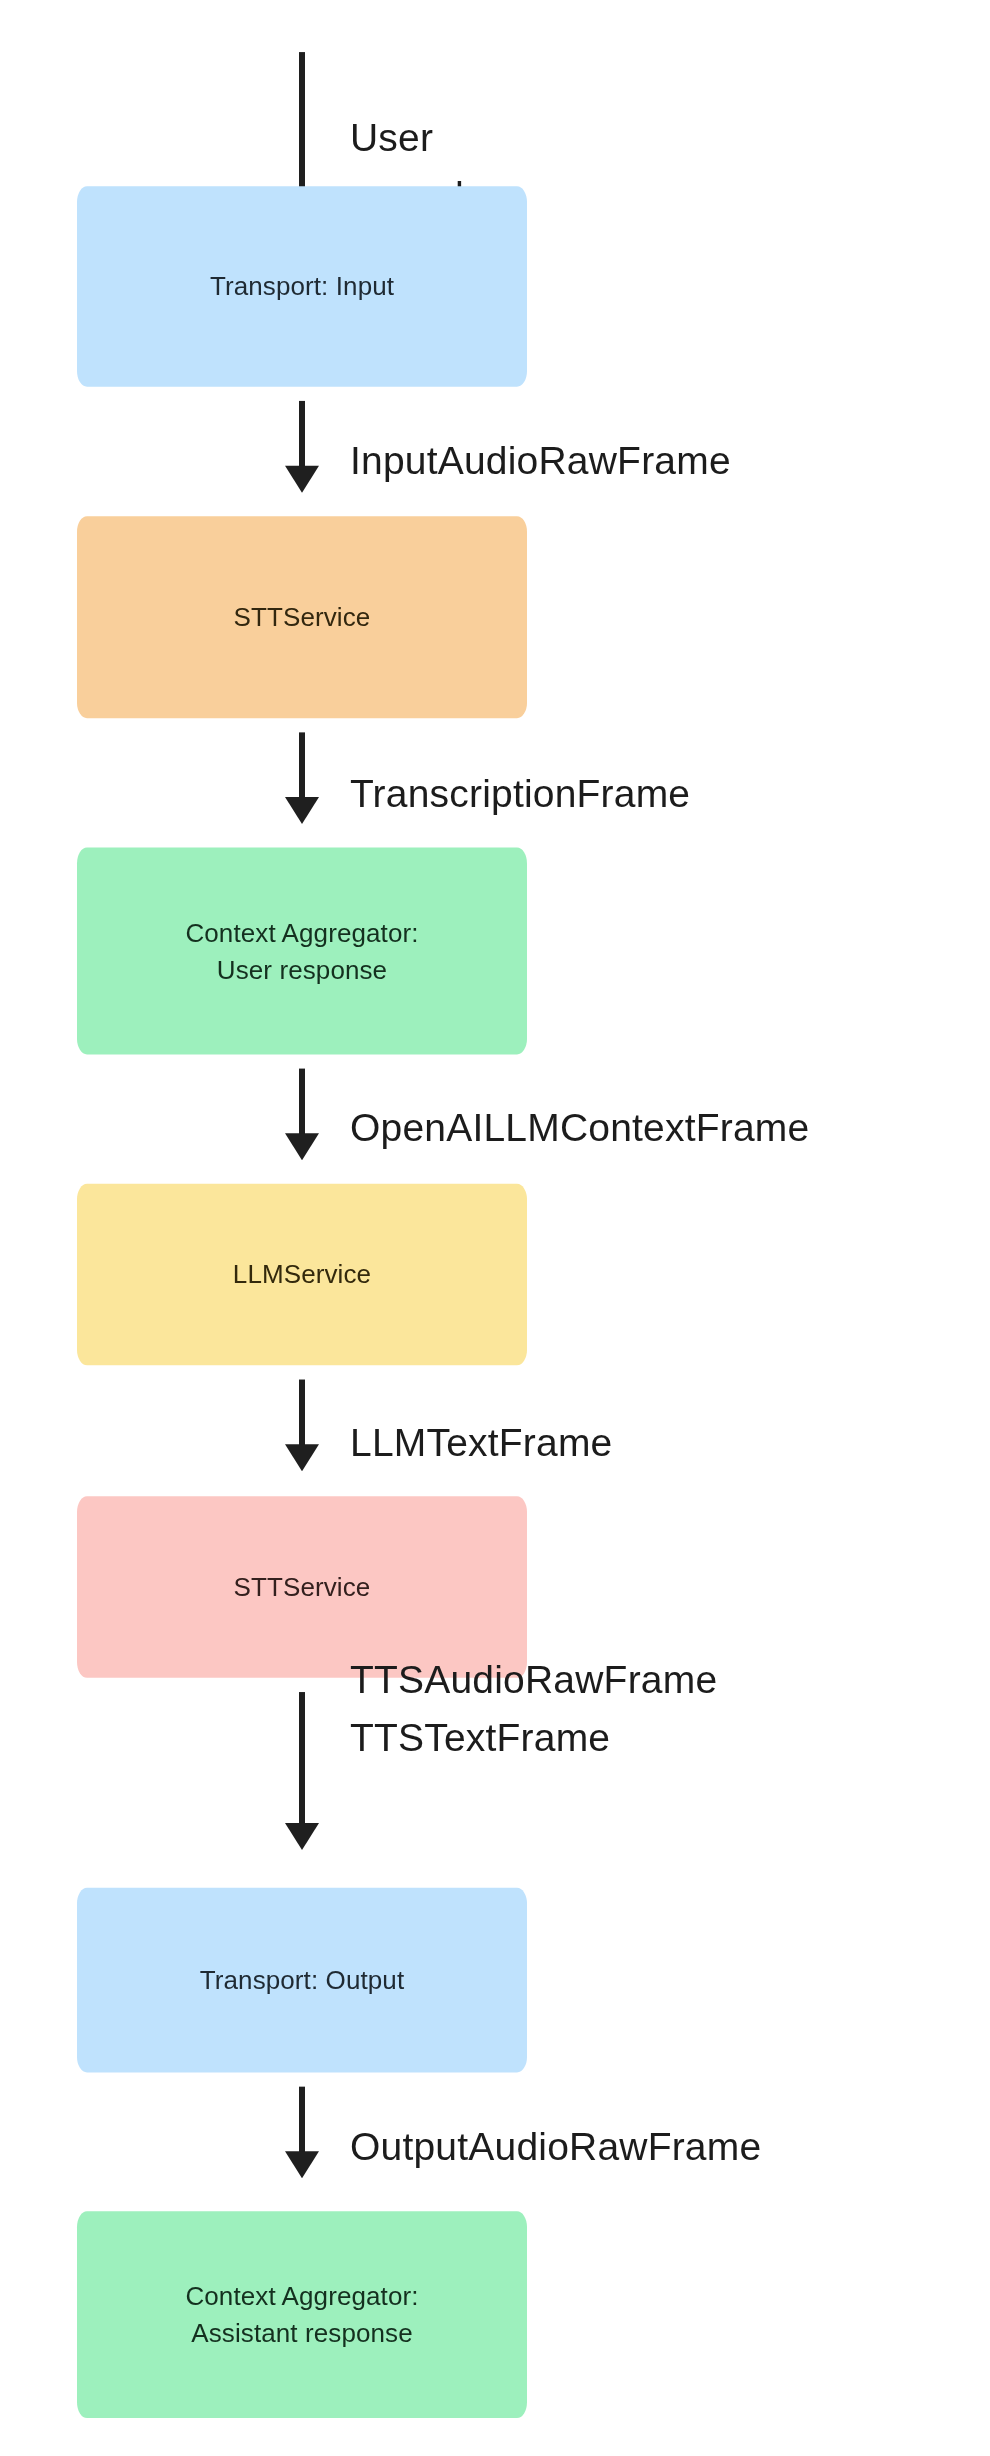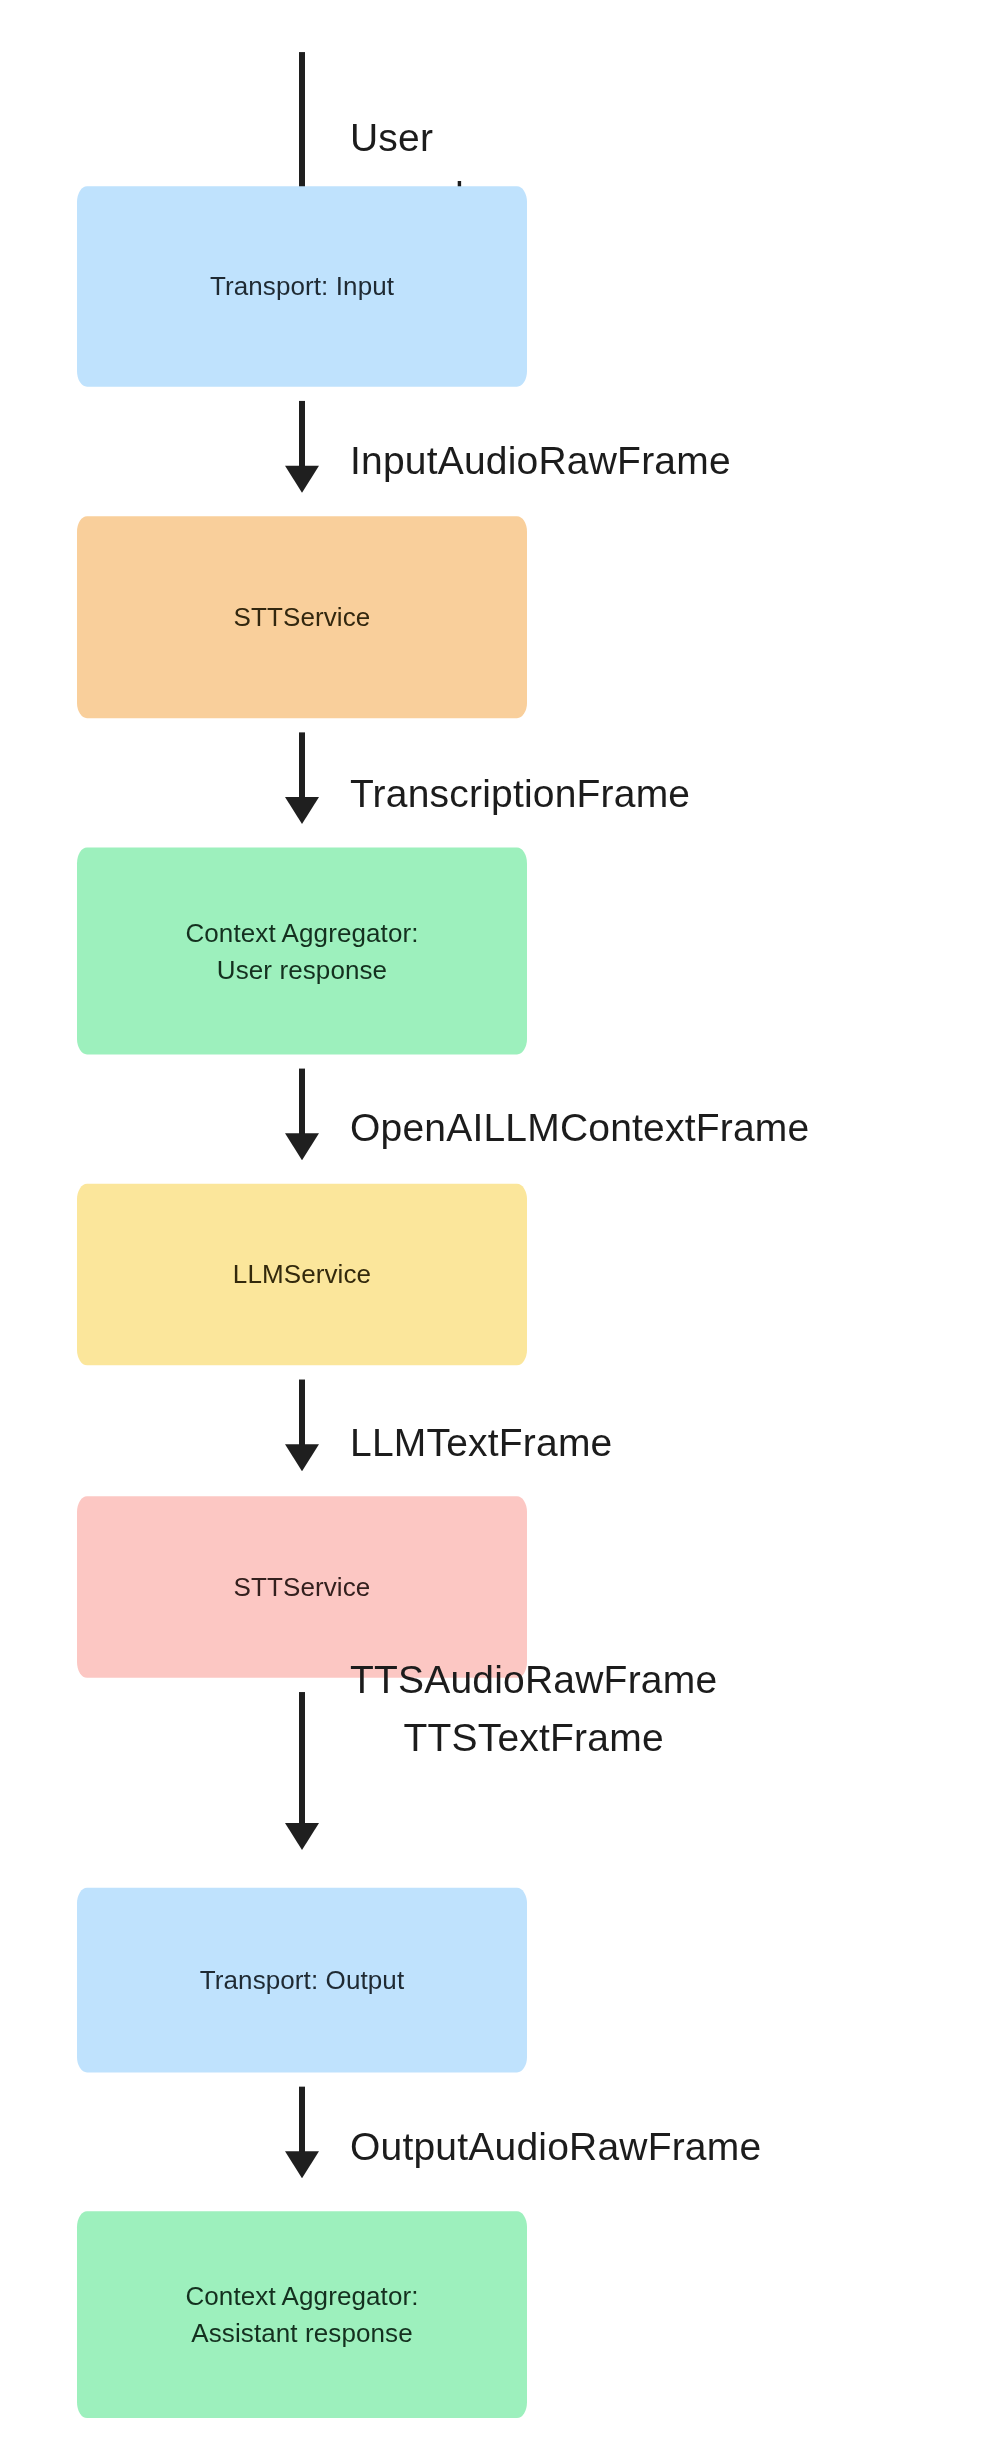--- a/index.html
+++ b/index.html
@@ -124,21 +124,21 @@
     <div class="edge-label" style="top: 885px; display: block; transform-origin: center center; transform: scaleY(0.63355);">LLMTextFrame</div>
   </div>
 
   <div class="node" style="top:948px; height:115px; background:#fcc7c3; color:#33201e;">
     <span class="node-label" style="display: block; transform-origin: center center; transform: scaleY(0.63355);">STTService</span>
   </div>
 
   <div class="edge">
     <div class="edge-line" style="top:1072px; height:87px;"></div>
     <div class="edge-head" style="top: 1155px; transform-origin: center top; transform: scaleY(0.63355);"></div>
-    <div class="edge-label" style="top: 1025px; display: block; transform-origin: center center; transform: scaleY(0.63355); text-align: center;">TTSAudioRawFrame
+    <div class="edge-label" style="top: 1025px; display: block; transform-origin: center center; transform: scaleY(0.63355);">TTSAudioRawFrame
 TTSTextFrame</div>
   </div>
 
   <div class="node" style="top:1196px; height:117px; background:#bfe2fd; color:#1f2a33;">
     <span class="node-label" style="display: block; transform-origin: center center; transform: scaleY(0.63355);">Transport: Output</span>
   </div>
 
   <div class="edge">
     <div class="edge-line" style="top:1322px; height:48px;"></div>
     <div class="edge-head" style="top: 1363px; transform-origin: center top; transform: scaleY(0.63355);"></div>

